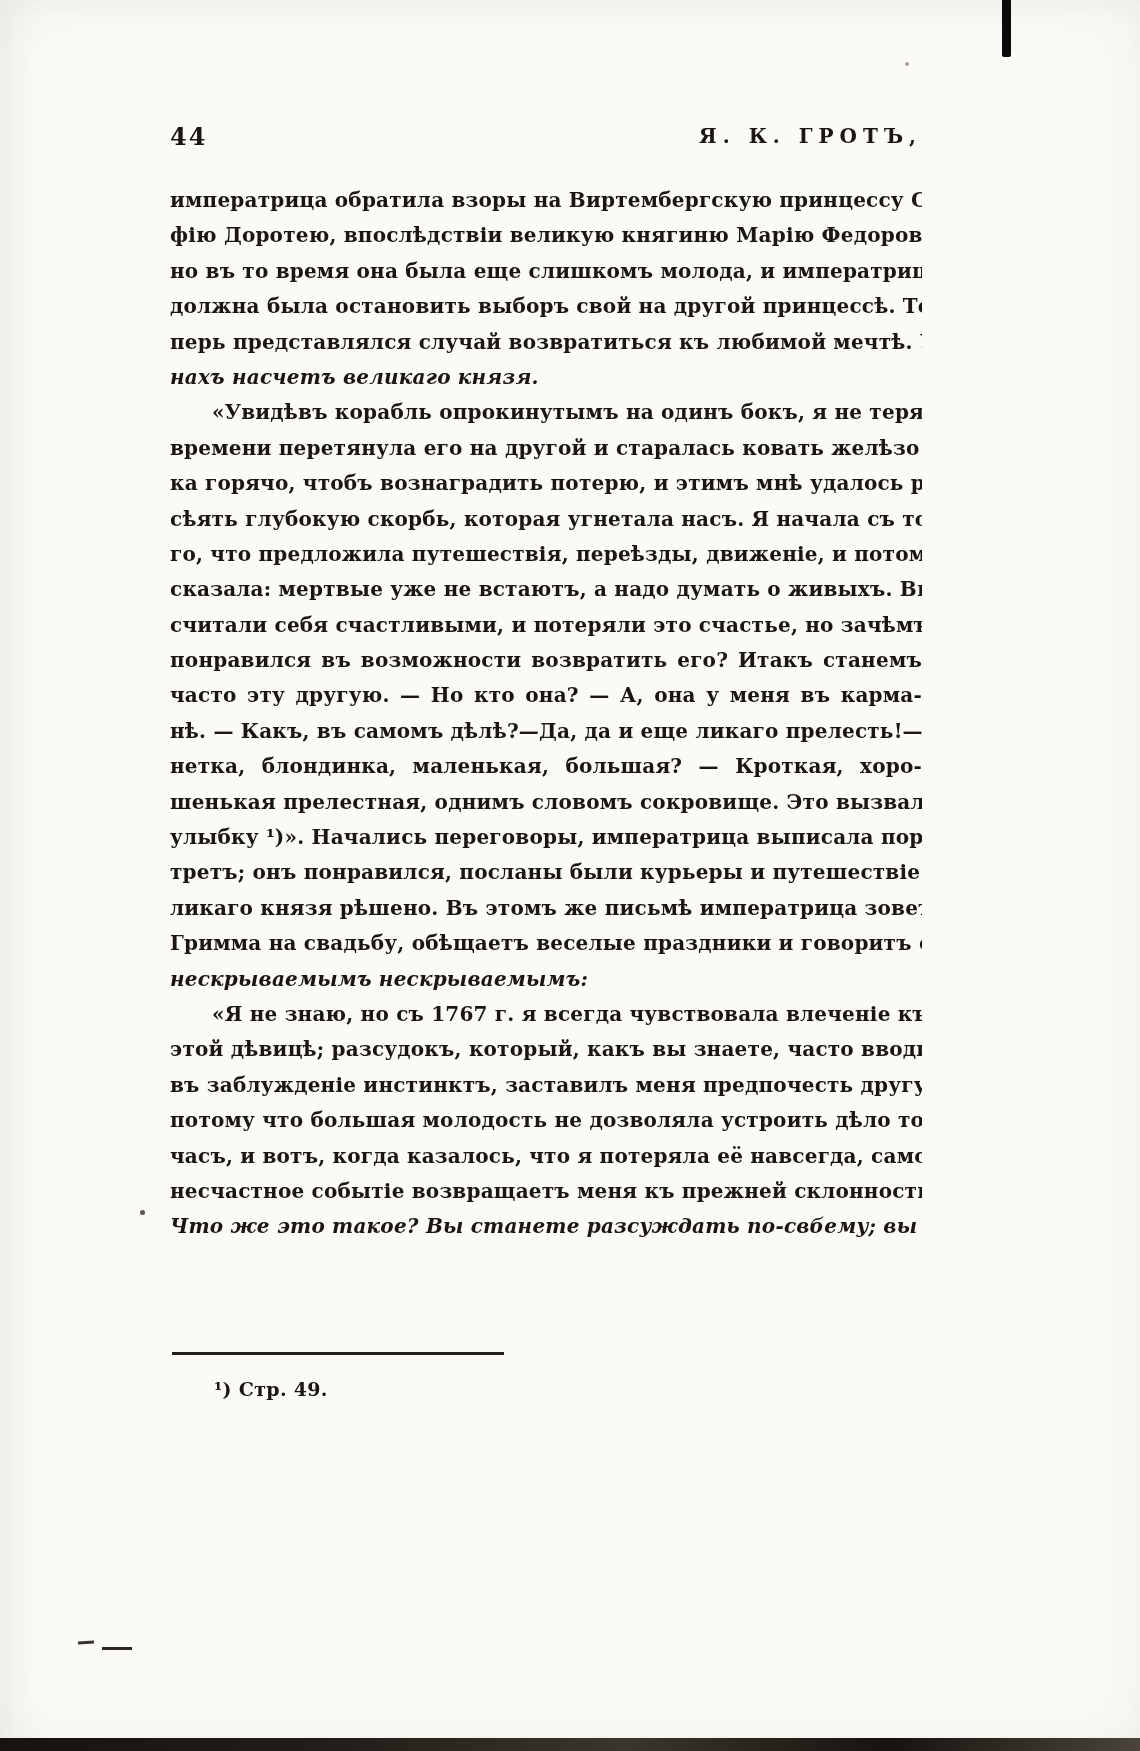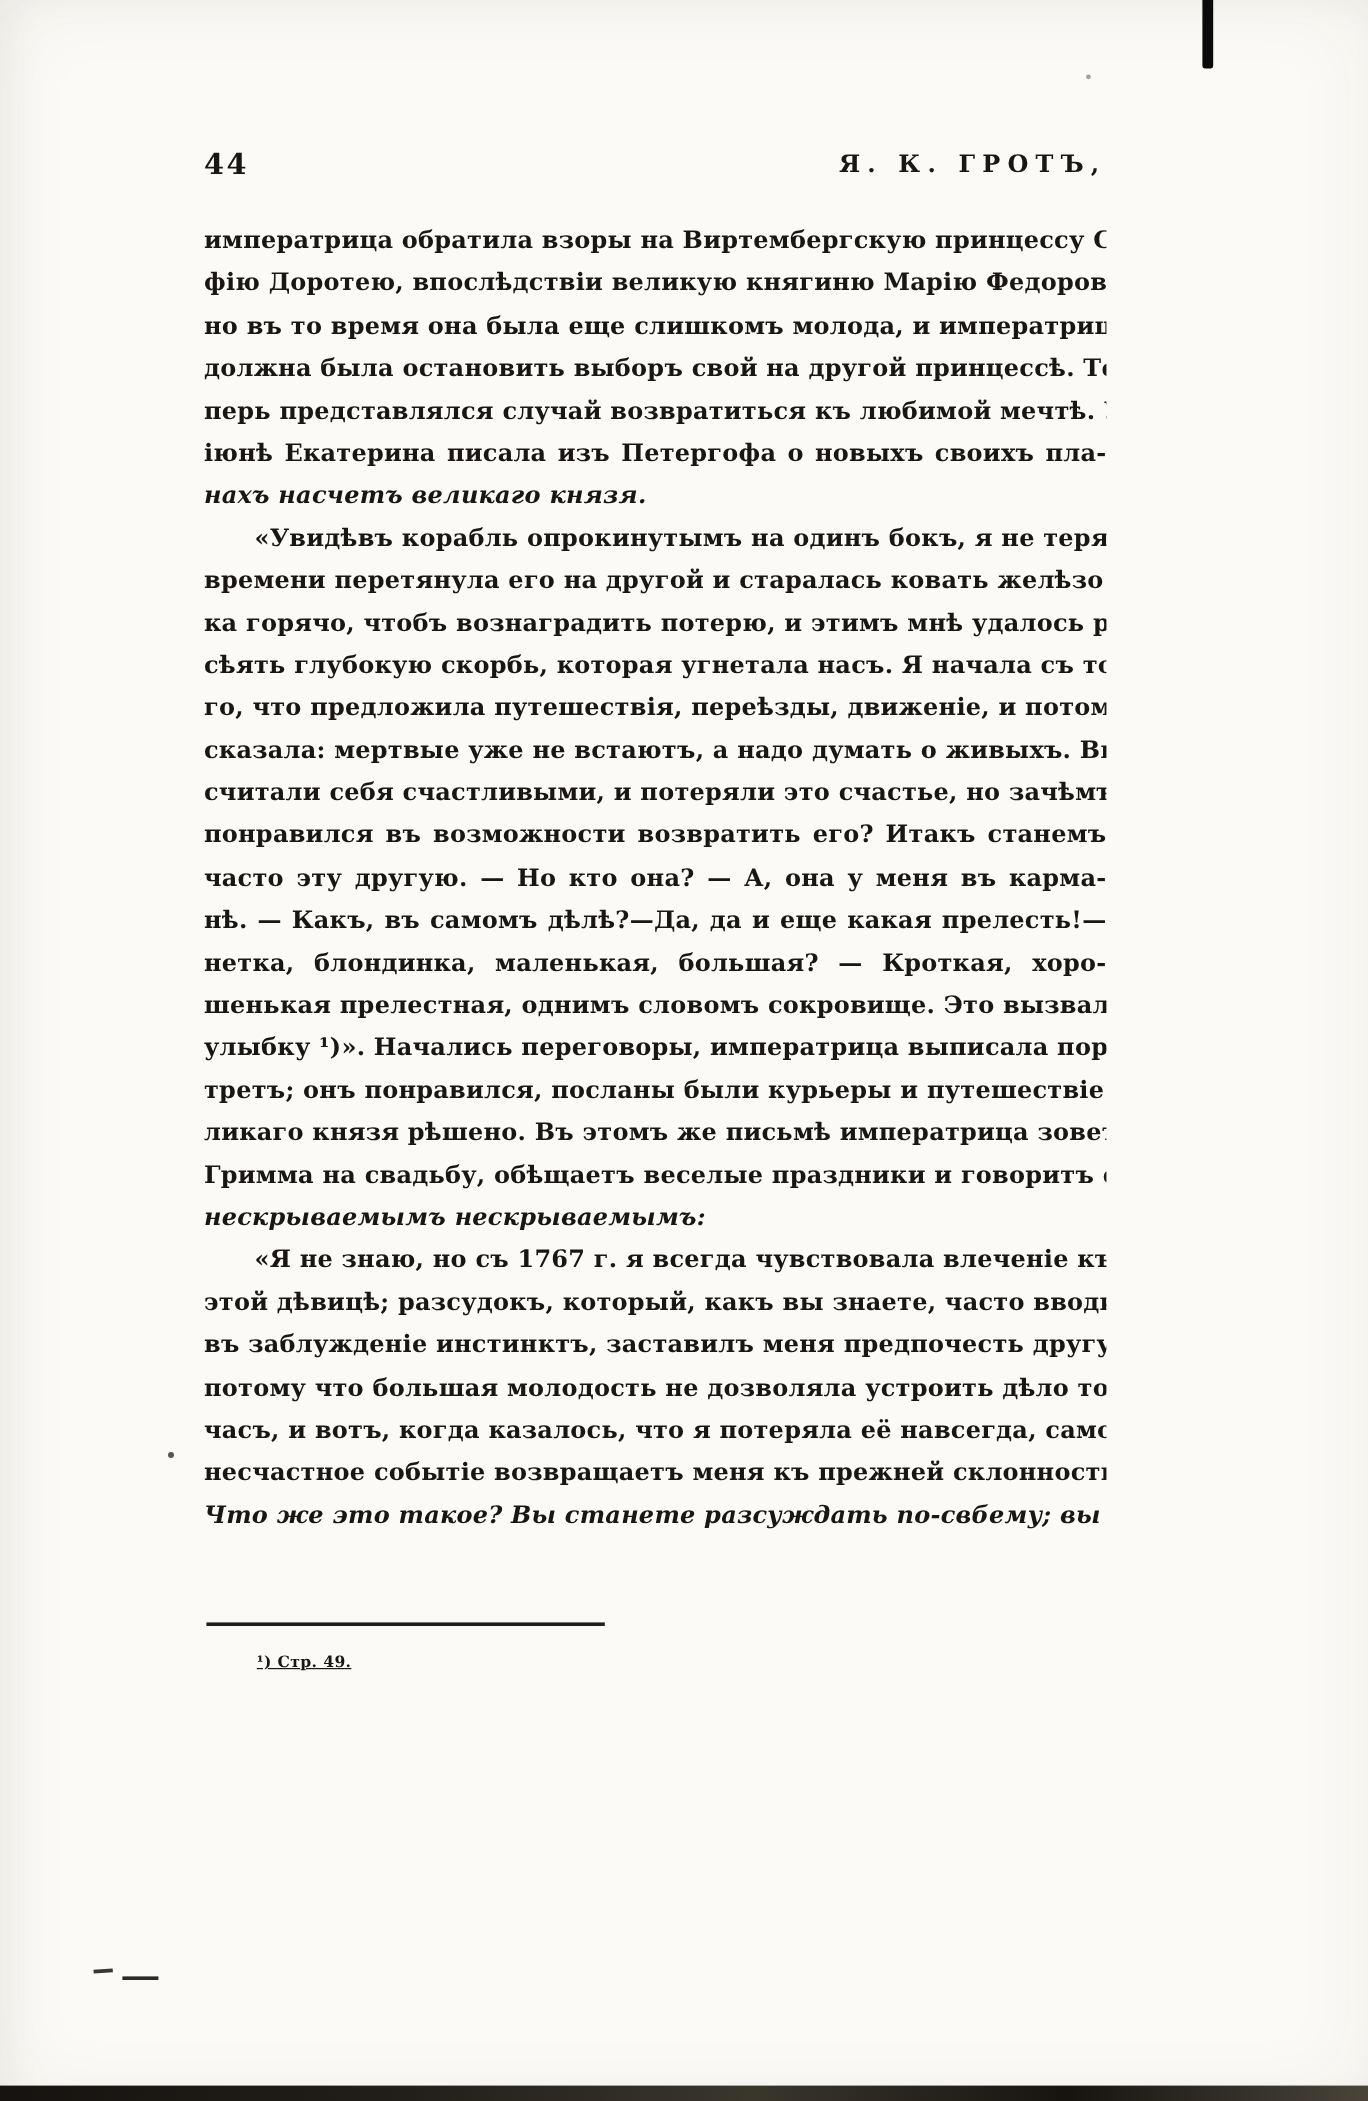--- a/index.html
+++ b/index.html
@@ -76,24 +76,23 @@
     top: 1352px;
     left: 172px;
     width: 332px;
     height: 3px;
     background: #23201c;
   }
   .footnote {
     position: absolute;
     top: 1378px;
     left: 214px;
-    font-size: 13px;
+    font-size: 19px;
     font-weight: bold;
     letter-spacing: 0.3px;
-    text-decoration: underline;
   }
   
   .artifact { position: absolute; }
   .bar-top-right {
     left: 1002px;
     top: 0;
     width: 9px;
     height: 57px;
     background: #0b0b0b;
     border-radius: 0 0 2px 2px;
@@ -150,34 +149,33 @@
     <span class="running-title">Я. К. ГРОТЪ,</span>
   </header>
 
   <main class="text-block" id="body-text">
       <div class="paragraph">
         <div class="line">императрица обратила взоры на Виртембергскую принцессу Со-</div>
         <div class="line">фію Доротею, впослѣдствіи великую княгиню Марію Федоровну;</div>
         <div class="line">но въ то время она была еще слишкомъ молода, и императрица</div>
         <div class="line">должна была остановить выборъ свой на другой принцессѣ. Те-</div>
         <div class="line">перь представлялся случай возвратиться къ любимой мечтѣ. Уже въ</div>
-        <div class="line">іюнѣ Екатерина писала изъ Петергофа о новыхъ своихъ пла-</div>
         <div class="line para-end">нахъ насчетъ великаго князя.</div>
       </div>
       <div class="paragraph">
         <div class="line indent">«Увидѣвъ корабль опрокинутымъ на одинъ бокъ, я не теряя</div>
         <div class="line">времени перетянула его на другой и старалась ковать желѣзо по-</div>
         <div class="line">ка горячо, чтобъ вознаградить потерю, и этимъ мнѣ удалось раз-</div>
         <div class="line">сѣять глубокую скорбь, которая угнетала насъ. Я начала съ то-</div>
         <div class="line">го, что предложила путешествія, переѣзды, движеніе, и потомъ</div>
         <div class="line">сказала: мертвые уже не встаютъ, а надо думать о живыхъ. Вы</div>
         <div class="line">считали себя счастливыми, и потеряли это счастье, но зачѣмъ</div>
         <div class="line">понравился въ возможности возвратить его? Итакъ станемъ</div>
         <div class="line">часто эту другую. — Но кто она? — А, она у меня въ карма-</div>
-        <div class="line">нѣ. — Какъ, въ самомъ дѣлѣ?—Да, да и еще какая прелесть!—</div>
+        <div class="line">нѣ. — Какъ, въ самомъ дѣлѣ?—Да, да и еще ликаго прелесть!—</div>
         <div class="line">нетка, блондинка, маленькая, большая? — Кроткая, хоро-</div>
         <div class="line">шенькая прелестная, однимъ словомъ сокровище. Это вызвало</div>
         <div class="line">улыбку ¹)». Начались переговоры, императрица выписала пор-</div>
         <div class="line">третъ; онъ понравился, посланы были курьеры и путешествіе ве-</div>
         <div class="line">ликаго князя рѣшено. Въ этомъ же письмѣ императрица зоветъ</div>
         <div class="line">Гримма на свадьбу, обѣщаетъ веселые праздники и говоритъ съ</div>
         <div class="line para-end">нескрываемымъ нескрываемымъ:</div>
       </div>
       <div class="paragraph">
         <div class="line indent">«Я не знаю, но съ 1767 г. я всегда чувствовала влеченіе къ</div>

